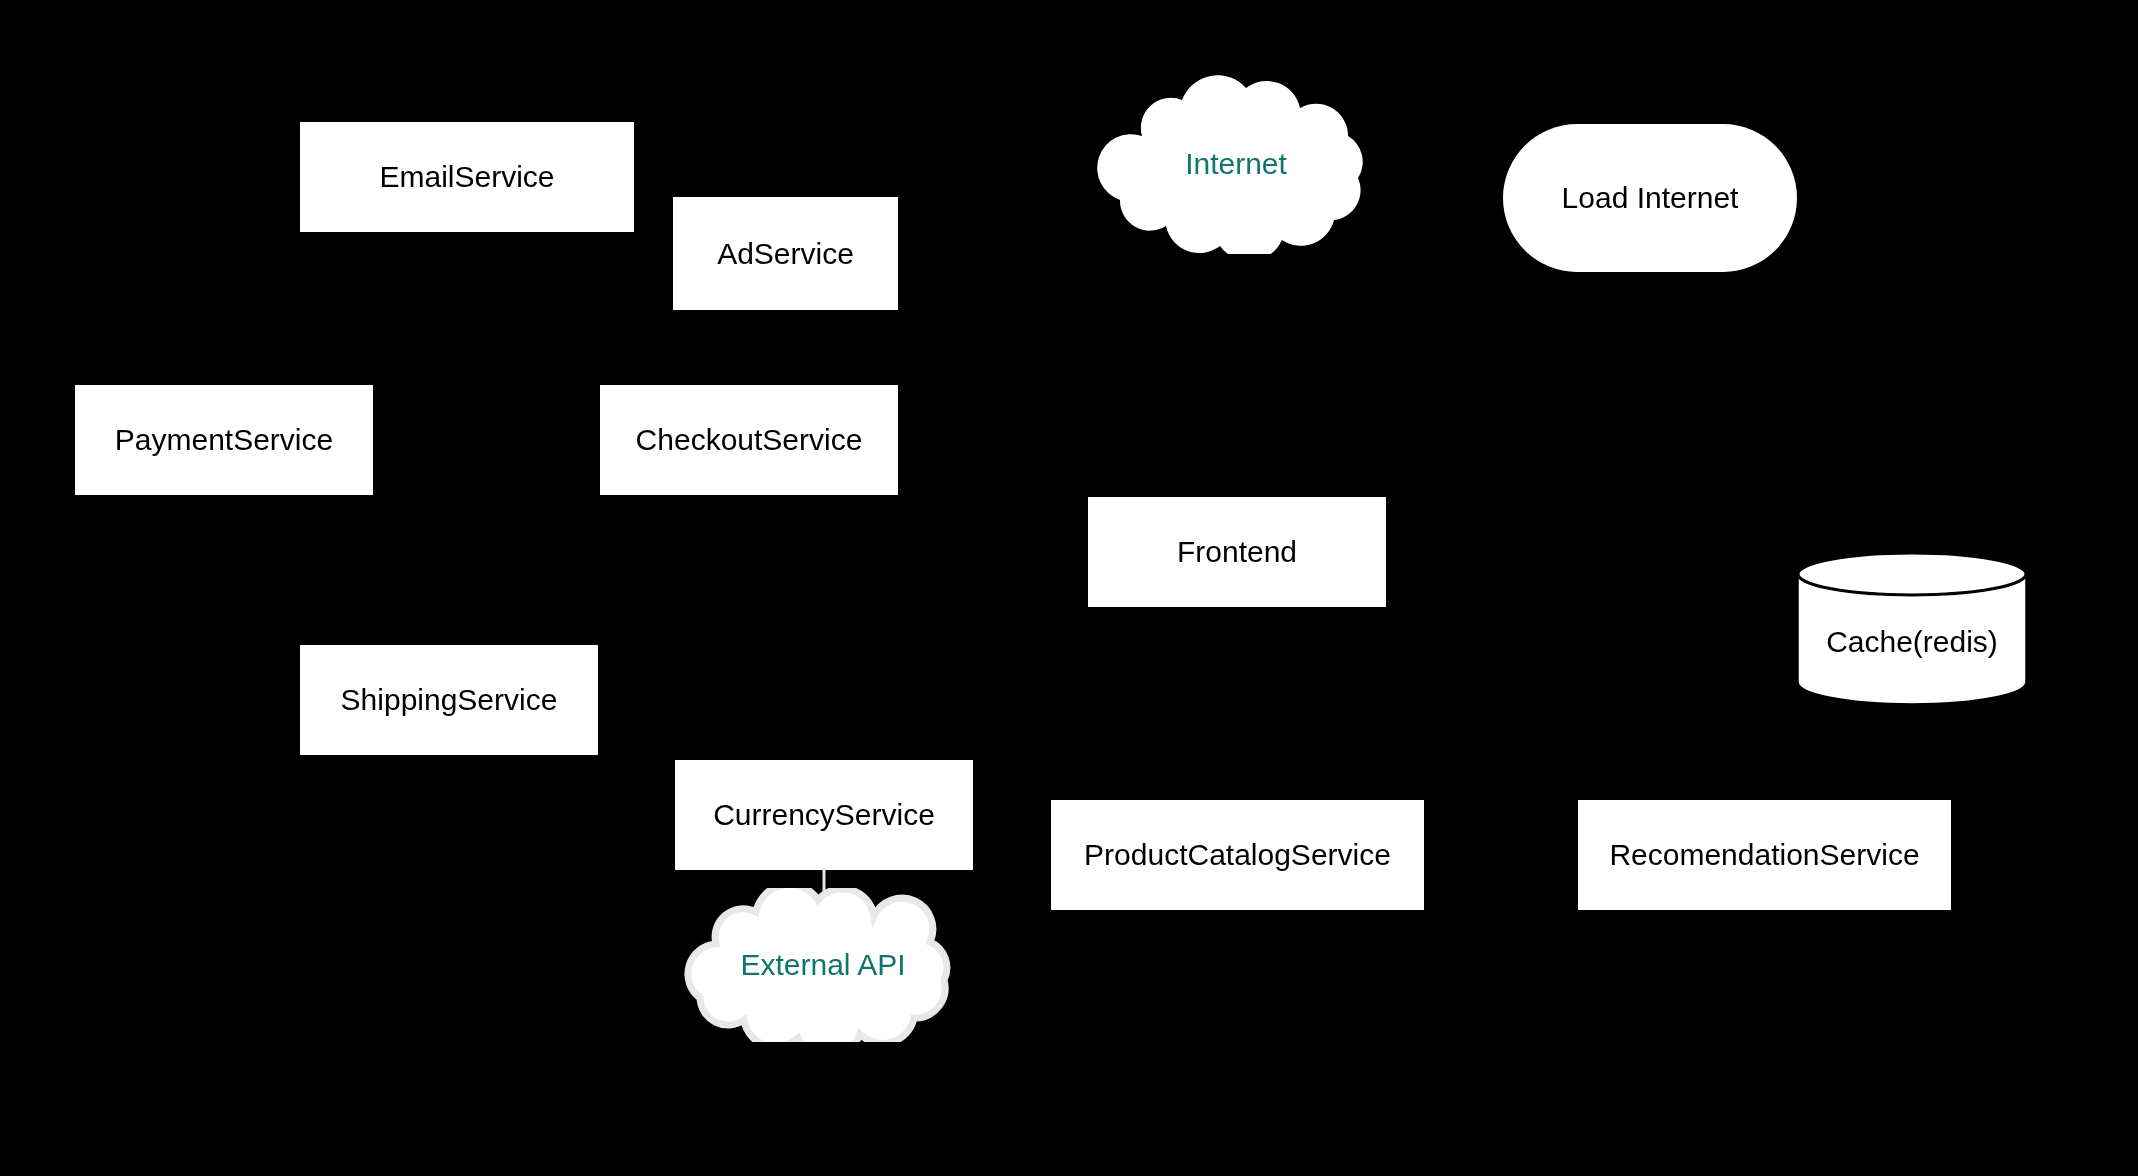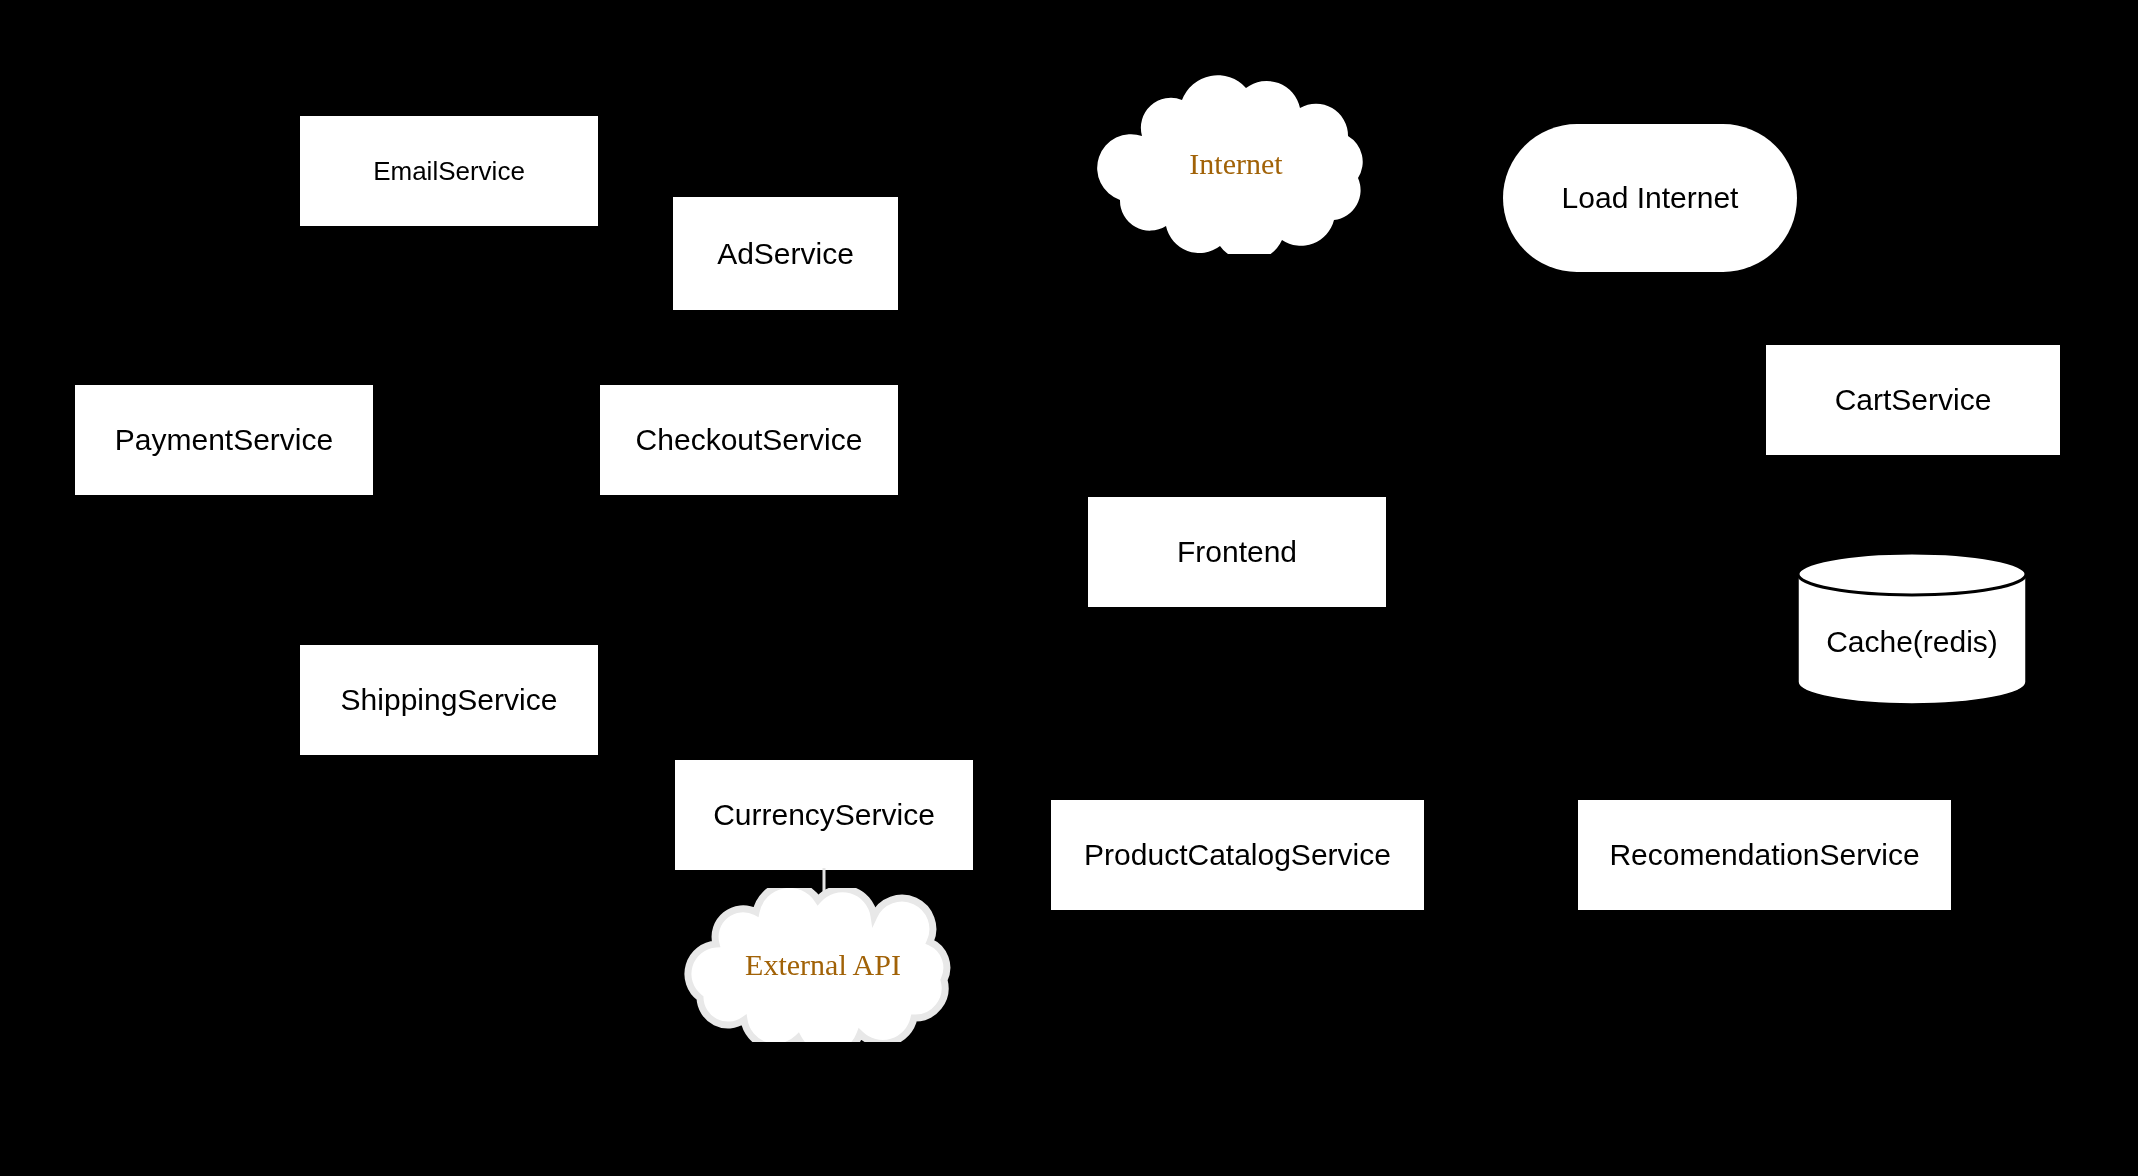--- a/index.html
+++ b/index.html
@@ -55,22 +55,22 @@
   }
   .cloud-label {
     position: absolute;
     left: 0;
     top: 0;
     width: 100%;
     height: 100%;
     display: flex;
     align-items: center;
     justify-content: center;
-    color: #a16207;
-    font-family: Liberation Serif, serif;
+    color: #0f766e;
+    font-family: Liberation Sans, sans-serif;
   }
 
   
   .cyl-wrap {
     position: absolute;
   }
   .cyl-wrap svg {
     position: absolute;
     left: 0;
     top: 0;
@@ -103,39 +103,38 @@
     width: 100%;
     height: 100%;
     display: block;
   }
 </style>
 </head>
 <body>
 
 <div id="canvas">
 
-  <div class="node box" style="left:300px; top:116px; width:298px; height:110px; font-size:26px;">EmailService</div>
+  <div class="node box" style="left:300px; top:122px; width:334px; height:110px; font-size:30px;">EmailService</div>
 
   <div class="node box" style="left:673px; top:197px; width:225px; height:113px; font-size:30px;">AdService</div>
 
   <div class="node box" style="left:75px; top:385px; width:298px; height:110px; font-size:30px;">PaymentService</div>
 
   <div class="node box" style="left:600px; top:385px; width:298px; height:110px; font-size:30px;">CheckoutService</div>
 
   <div class="node box" style="left:300px; top:645px; width:298px; height:110px; font-size:30px;">ShippingService</div>
 
   <div class="node box" style="left:675px; top:760px; width:298px; height:110px; font-size:30px;">CurrencyService</div>
 
   <div class="node box" style="left:1088px; top:497px; width:298px; height:110px; font-size:30px;">Frontend</div>
 
   <div class="node box" style="left:1051px; top:800px; width:373px; height:110px; font-size:30px;">ProductCatalogService</div>
 
   <div class="node box" style="left:1578px; top:800px; width:373px; height:110px; font-size:30px;">RecomendationService</div>
 
-  <div class="node box" style="left:1766px; top:345px; width:294px; height:110px; font-size:30px;">CartService</div>
 
   <div class="node rounded" style="left:1503px; top:124px; width:294px; height:148px; font-size:30px;">Load Internet</div>
 
   <div class="cloud-wrap" style="left:1086px; top:74px; width:300px; height:180px;">
     <svg viewBox="0 0 300 180" preserveAspectRatio="none">
       <path d="M 56 62
                A 30 30 0 0 1 96 26
                A 38 38 0 0 1 160 14
                A 34 34 0 0 1 214 34
                A 32 32 0 0 1 262 62

